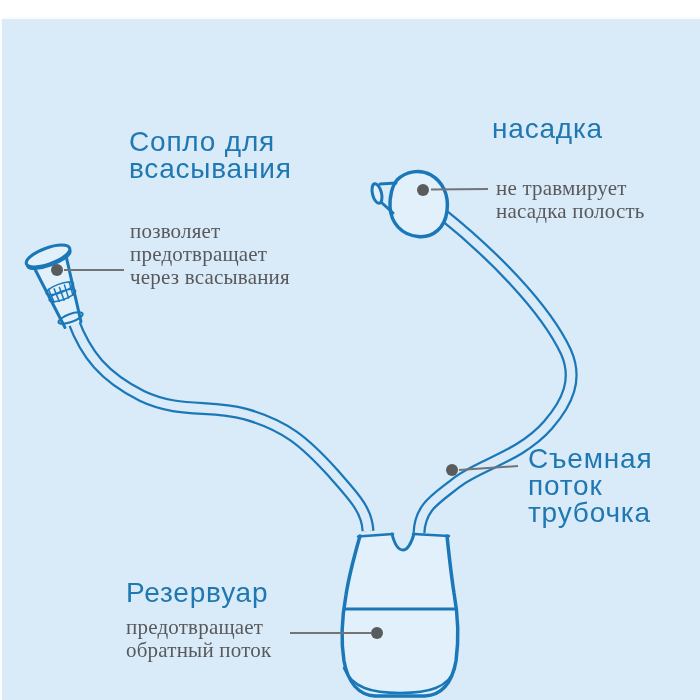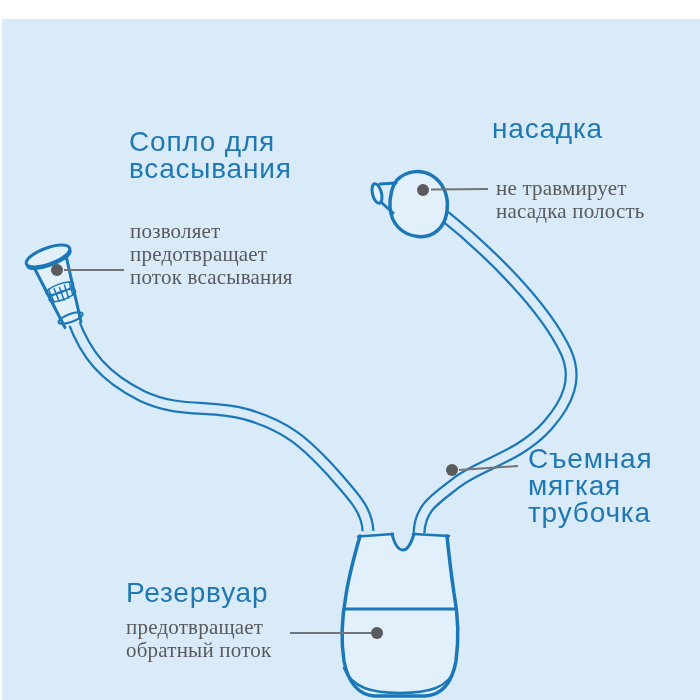--- a/index.html
+++ b/index.html
@@ -95,40 +95,40 @@
   <div class="label" style="left:129px;top:111px;">
     <div class="title">
       <span>Сопло для</span>
       <span>всасывания</span>
     </div>
   </div>
   <div class="label" style="left:130px;top:203px;">
     <div class="desc">
       <span>позволяет</span>
       <span>предотвращает</span>
-      <span>поток всасывания</span>
+      <span>через всасывания</span>
     </div>
   </div>
 
   <div class="label" style="left:492px;top:98px;">
     <div class="title">
       <span>насадка</span>
     </div>
   </div>
   <div class="label" style="left:496px;top:160px;">
     <div class="desc">
       <span>не травмирует</span>
       <span>насадка полость</span>
     </div>
   </div>
 
   <div class="label" style="left:528px;top:428px;">
     <div class="title">
       <span>Съемная</span>
-      <span>мягкая</span>
+      <span>поток</span>
       <span>трубочка</span>
     </div>
   </div>
 
   <div class="label" style="left:126px;top:562px;">
     <div class="title">
       <span>Резервуар</span>
     </div>
   </div>
   <div class="label" style="left:126px;top:599px;">

